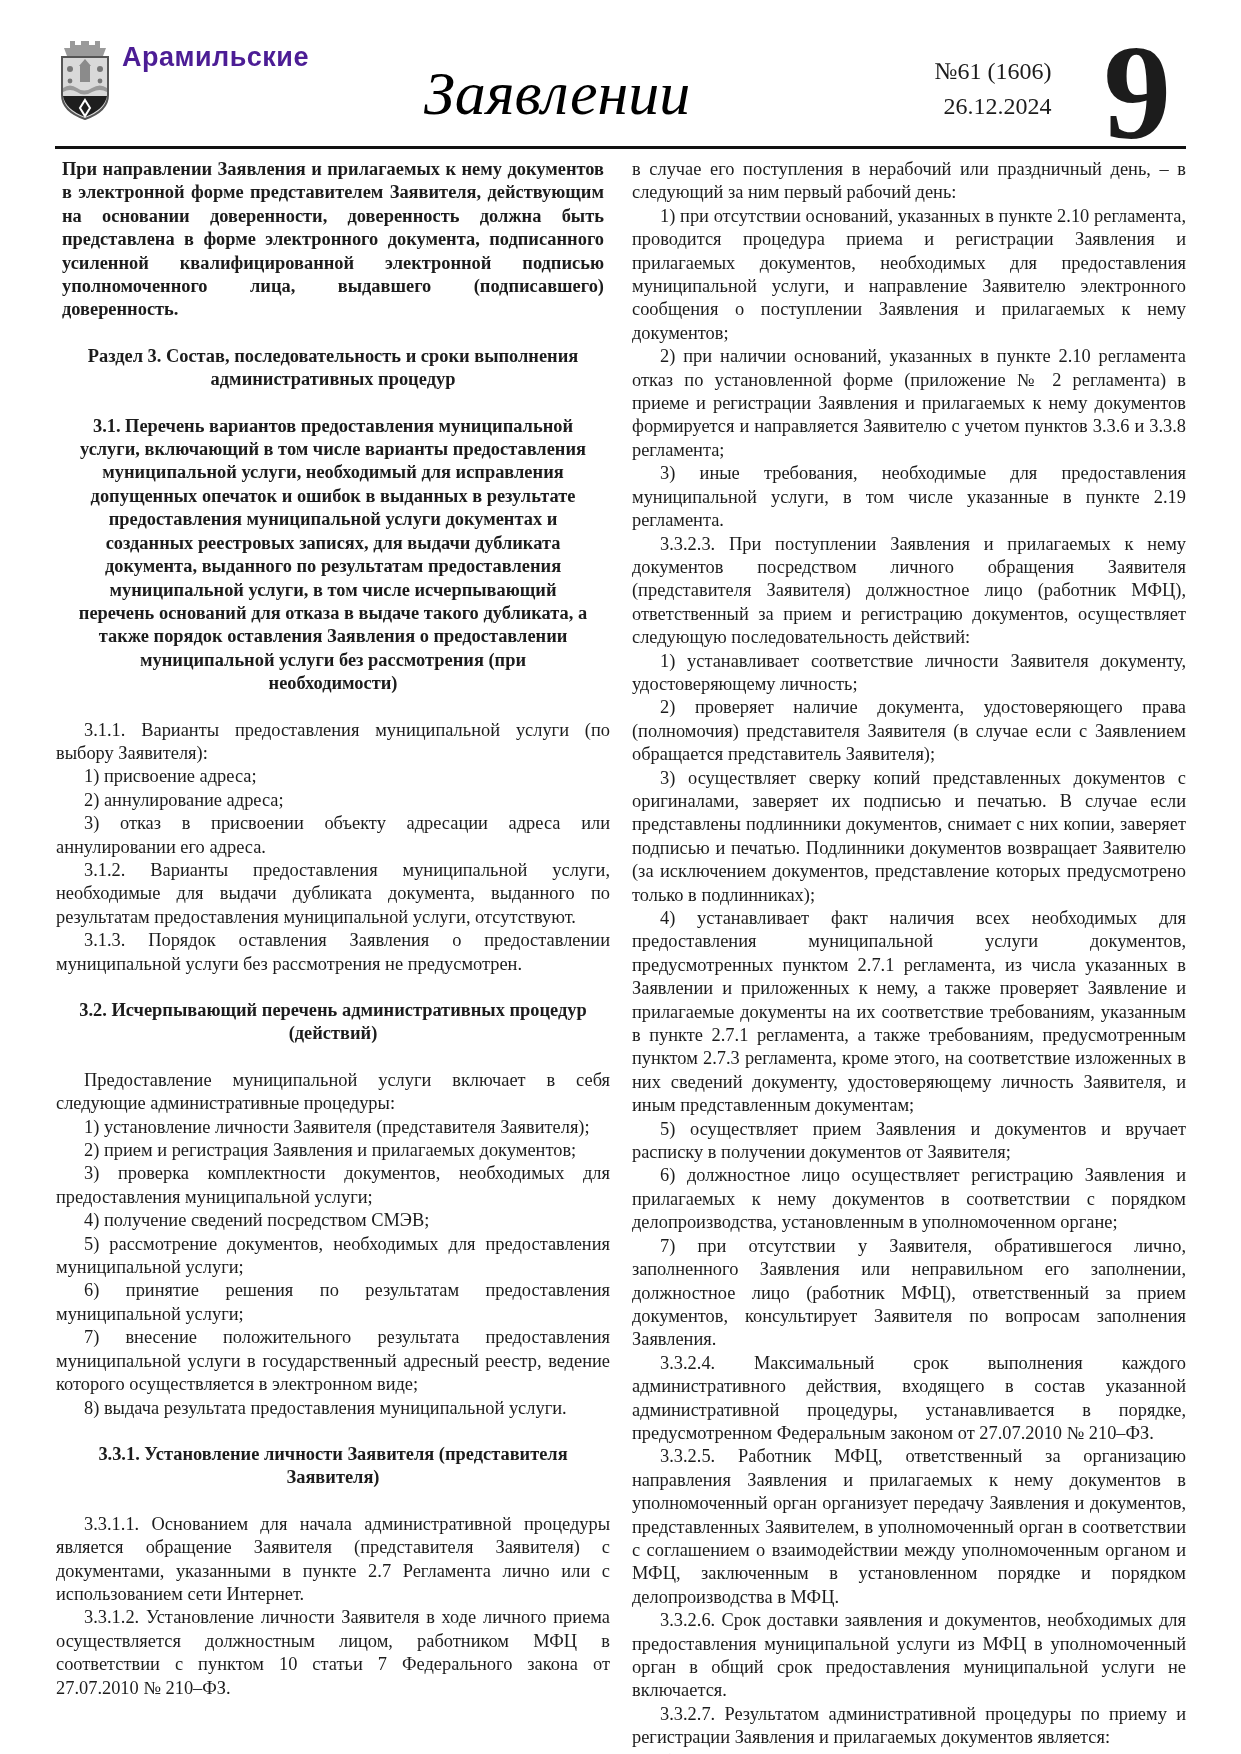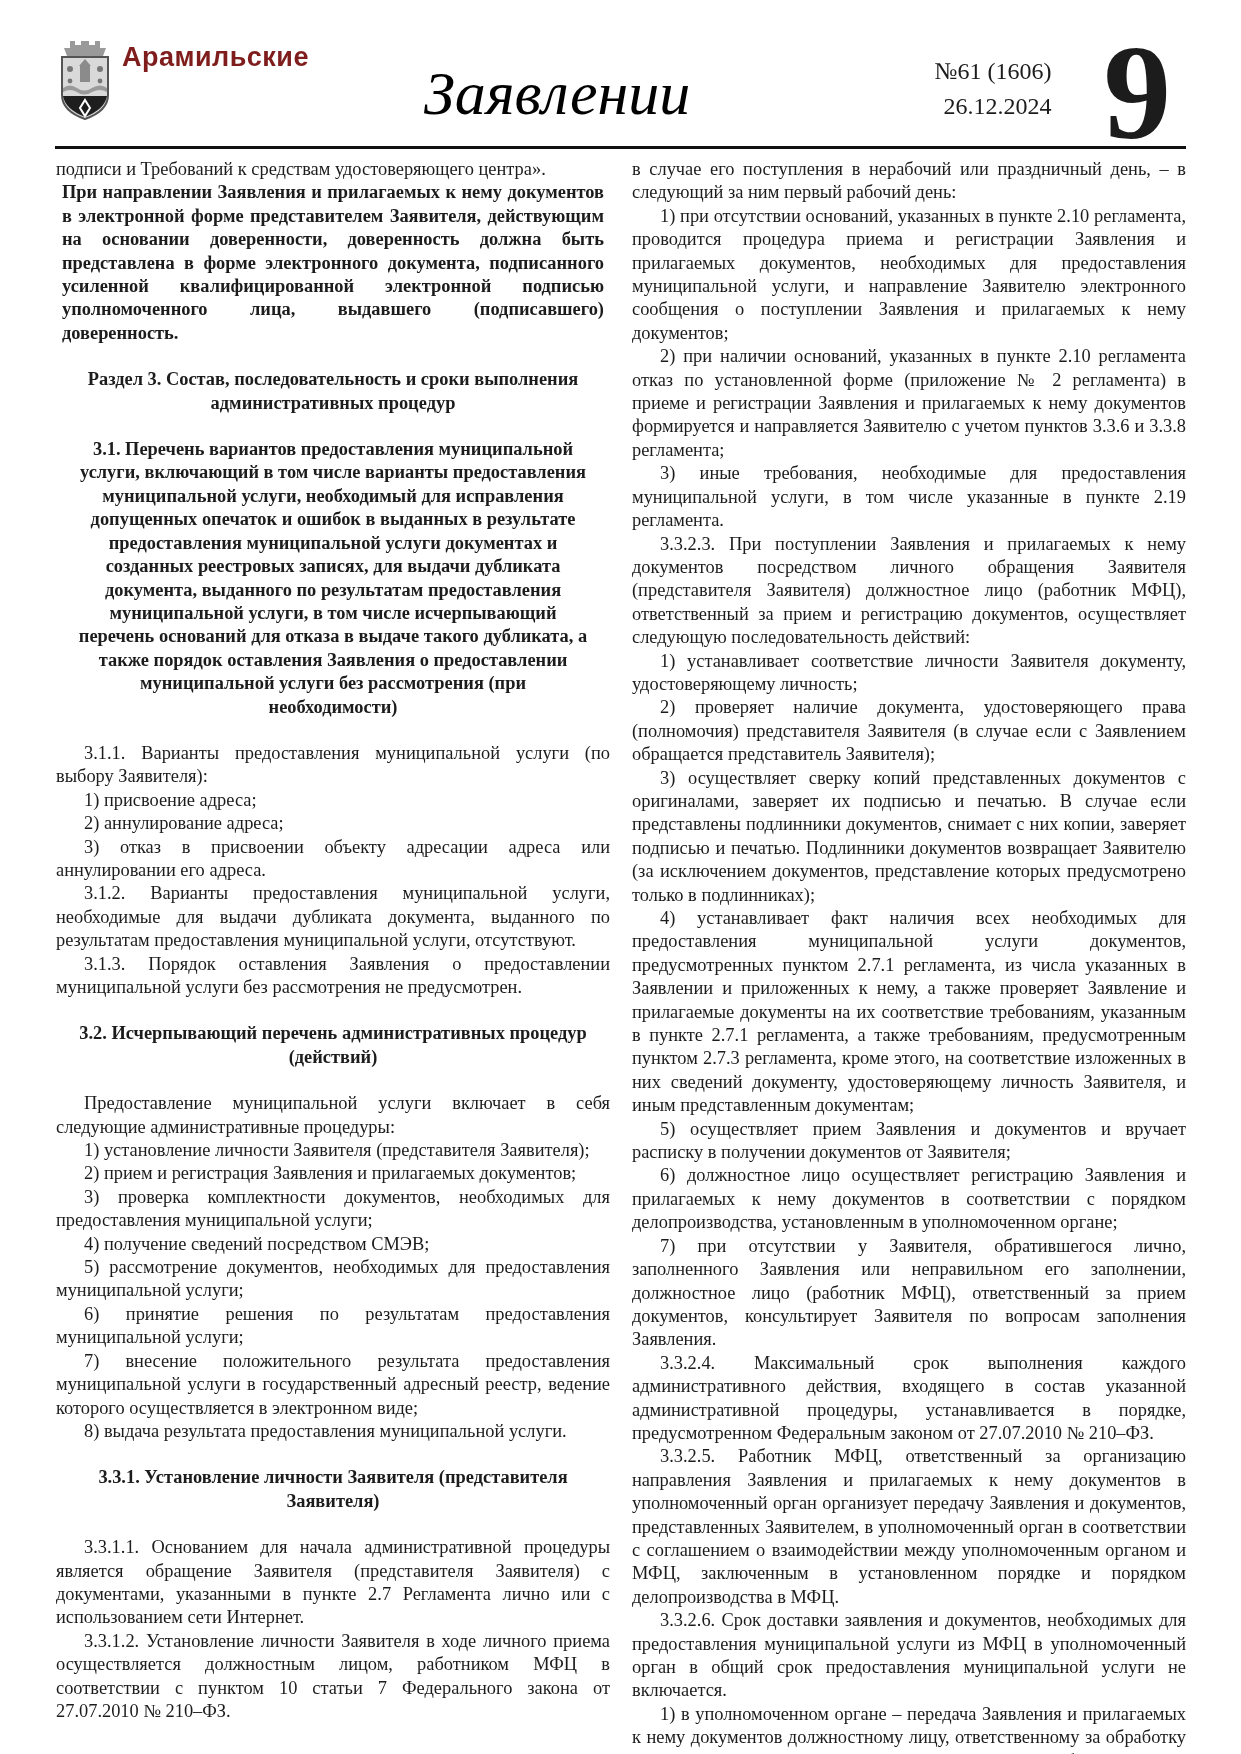--- a/index.html
+++ b/index.html
@@ -12,21 +12,21 @@
   .header{
     position:absolute;top:0;left:0;right:0;height:146px;
     display:flex;align-items:flex-start;
     padding:36px 70px 0 56px;box-sizing:border-box;
   }
   .masthead{display:flex;align-items:flex-start;gap:8px;}
   .coat{width:58px;height:92px;flex:0 0 auto;}
   .masthead-text{display:flex;flex-direction:column;line-height:1;}
   .masthead-top{
     font-family:"Liberation Sans", sans-serif;font-weight:bold;
-    font-size:27px;color:#7f1d1d;letter-spacing:.5px;margin-top:8px;
+    font-size:27px;color:#4c1d95;letter-spacing:.5px;margin-top:8px;
   }
   .masthead-bottom{
     font-family:"Liberation Sans", sans-serif;font-weight:bold;
     font-size:55px;color:#8a8a8a;letter-spacing:1px;margin-top:2px;
   }
   .section-title{
     font-style:italic;font-size:62px;color:#000;
     margin-left:115px;margin-top:22px;white-space:nowrap;
     font-family:"Liberation Serif", serif;
   }
@@ -96,21 +96,20 @@
       <div>26.12.2024</div>
     </div>
 
     <div class="page-number">9</div>
   </div>
 
   <div class="header-rule"></div>
 
   <div class="columns">
     <div class="col">
-        <p class="cont">подписи и Требований к средствам удостоверяющего центра».</p>
         <p class="boldc">При направлении Заявления и прилагаемых к нему документов в электронной форме представителем Заявителя, действующим на основании доверенности, доверенность должна быть представлена в форме электронного документа, подписанного усиленной квалифицированной электронной подписью уполномоченного лица, выдавшего (подписавшего) доверенность.</p>
         <p class="h">Раздел 3. Состав, последовательность и сроки выполнения административных процедур</p>
         <p class="h">3.1. Перечень вариантов предоставления муниципальной услуги, включающий в том числе варианты предоставления муниципальной услуги, необходимый для исправления допущенных опечаток и ошибок в выданных в результате предоставления муниципальной услуги документах и созданных реестровых записях, для выдачи дубликата документа, выданного по результатам предоставления муниципальной услуги, в том числе исчерпывающий перечень оснований для отказа в выдаче такого дубликата, а также порядок оставления Заявления о предоставлении муниципальной услуги без рассмотрения (при необходимости)</p>
         <p class="body">3.1.1. Варианты предоставления муниципальной услуги (по выбору Заявителя):</p>
         <p class="body">1) присвоение адреса;</p>
         <p class="body">2) аннулирование адреса;</p>
         <p class="body">3) отказ в присвоении объекту адресации адреса или аннулировании его адреса.</p>
         <p class="body">3.1.2. Варианты предоставления муниципальной услуги, необходимые для выдачи дубликата документа, выданного по результатам предоставления муниципальной услуги, отсутствуют.</p>
         <p class="body">3.1.3. Порядок оставления Заявления о предоставлении муниципальной услуги без рассмотрения не предусмотрен.</p>
         <p class="h">3.2. Исчерпывающий перечень административных процедур (действий)</p>
@@ -136,17 +135,18 @@
         <p class="body">1) устанавливает соответствие личности Заявителя документу, удостоверяющему личность;</p>
         <p class="body">2) проверяет наличие документа, удостоверяющего права (полномочия) представителя Заявителя (в случае если с Заявлением обращается представитель Заявителя);</p>
         <p class="body">3) осуществляет сверку копий представленных документов с оригиналами, заверяет их подписью и печатью. В случае если представлены подлинники документов, снимает с них копии, заверяет подписью и печатью. Подлинники документов возвращает Заявителю (за исключением документов, представление которых предусмотрено только в подлинниках);</p>
         <p class="body">4) устанавливает факт наличия всех необходимых для предоставления муниципальной услуги документов, предусмотренных пунктом 2.7.1 регламента, из числа указанных в Заявлении и приложенных к нему, а также проверяет Заявление и прилагаемые документы на их соответствие требованиям, указанным в пункте 2.7.1 регламента, а также требованиям, предусмотренным пунктом 2.7.3 регламента, кроме этого, на соответствие изложенных в них сведений документу, удостоверяющему личность Заявителя, и иным представленным документам;</p>
         <p class="body">5) осуществляет прием Заявления и документов и вручает расписку в получении документов от Заявителя;</p>
         <p class="body">6) должностное лицо осуществляет регистрацию Заявления и прилагаемых к нему документов в соответствии с порядком делопроизводства, установленным в уполномоченном органе;</p>
         <p class="body">7) при отсутствии у Заявителя, обратившегося лично, заполненного Заявления или неправильном его заполнении, должностное лицо (работник МФЦ), ответственный за прием документов, консультирует Заявителя по вопросам заполнения Заявления.</p>
         <p class="body">3.3.2.4. Максимальный срок выполнения каждого административного действия, входящего в состав указанной административной процедуры, устанавливается в порядке, предусмотренном Федеральным законом от 27.07.2010 № 210–ФЗ.</p>
         <p class="body">3.3.2.5. Работник МФЦ, ответственный за организацию направления Заявления и прилагаемых к нему документов в уполномоченный орган организует передачу Заявления и документов, представленных Заявителем, в уполномоченный орган в соответствии с соглашением о взаимодействии между уполномоченным органом и МФЦ, заключенным в установленном порядке и порядком делопроизводства в МФЦ.</p>
         <p class="body">3.3.2.6. Срок доставки заявления и документов, необходимых для предоставления муниципальной услуги из МФЦ в уполномоченный орган в общий срок предоставления муниципальной услуги не включается.</p>
+        <p class="body">3.3.2.7. Результатом административной процедуры по приему и регистрации Заявления и прилагаемых документов является:</p>
         <p class="body">1) в уполномоченном органе – передача Заявления и прилагаемых к нему документов должностному лицу, ответственному за обработку и предварительное рассмотрение документов, необходимых для предоставления услуги;</p>
       </div>
   </div>
 
 </div>
 
 </body></html>

